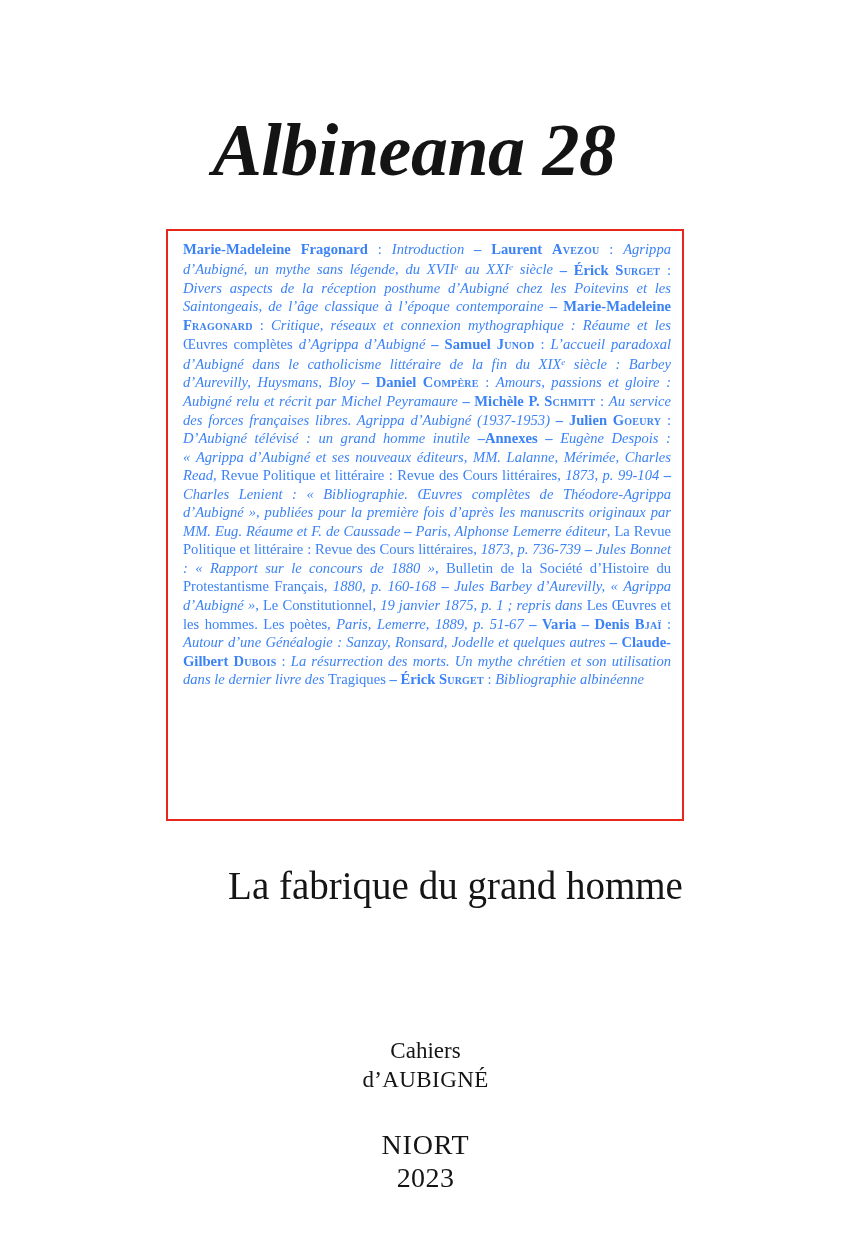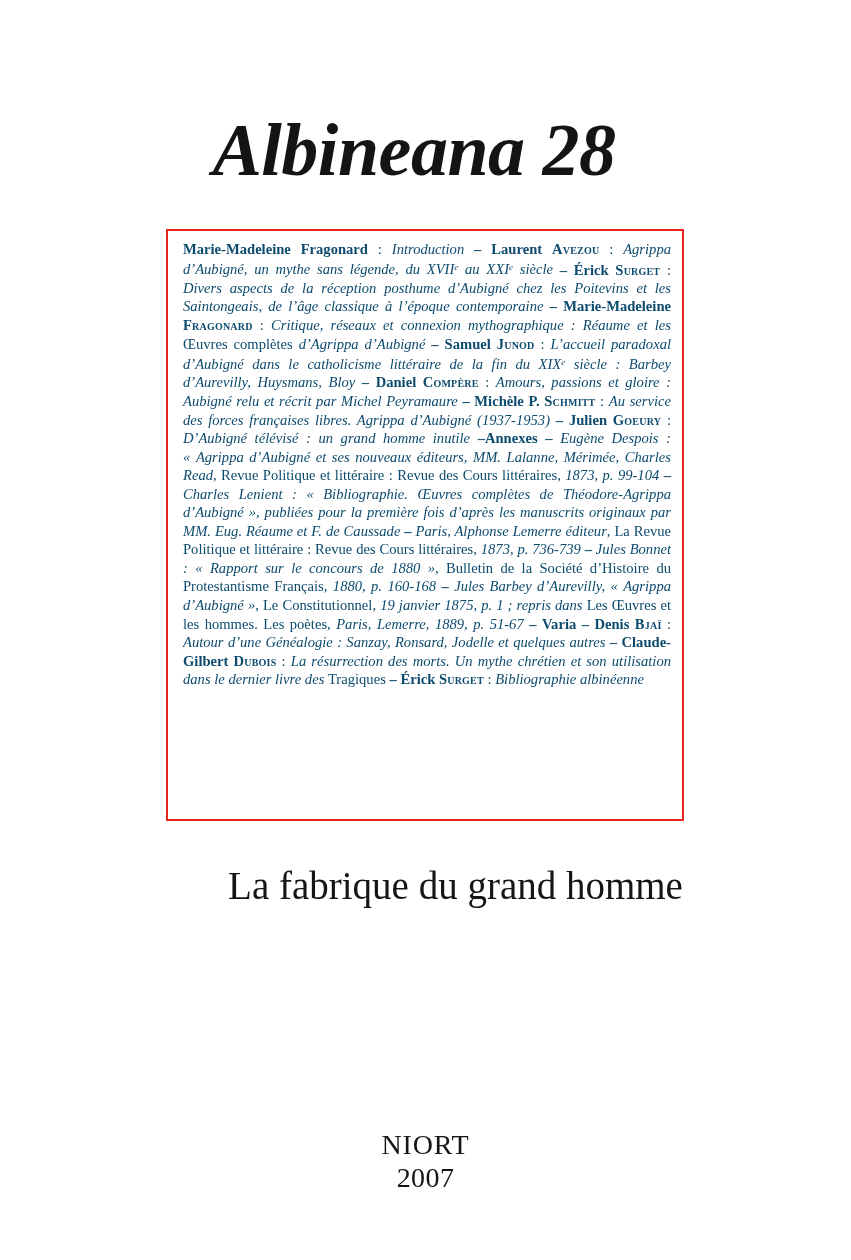--- a/index.html
+++ b/index.html
@@ -48,21 +48,21 @@
   .toc-inner {
     position: absolute;
     left: 15px;
     top: 9px;
     width: 488px;
     font-size: 14.6px;
     line-height: 18.55px;
     text-align: justify;
     text-justify: inter-word;
     hyphens: manual;
-    color: #0c4a6e;
+    color: #3b82f6;
   }
   .toc-inner p {
     margin: 0;
   }
 
   
   .it   { font-style: italic; }
   .rm   { font-style: normal; }
   .bd   { font-weight: 700; font-style: normal; }
   .sc   { font-variant: small-caps; font-weight: 700; font-style: normal;
@@ -118,19 +118,23 @@
   <div class="main-title">Albineana 28</div>
 
   <div class="toc-frame">
     <div class="toc-inner">
       <p><span class="bd">Marie-Madeleine Fragonard</span><span class="rm"> : </span><span class="it">Introduction</span><span class="rm"> </span><span class="bd">–</span><span class="rm"> </span><span class="bd">Laurent </span><span class="sc">Avezou</span><span class="rm"> : </span><span class="it">Agrippa d’Aubigné, un mythe sans légende, du XVII<sup class="ord">e</sup> au XXI<sup class="ord">e</sup> siècle</span><span class="rm"> </span><span class="bd">–</span><span class="rm"> </span><span class="bd">Érick </span><span class="sc">Surget</span><span class="rm"> : </span><span class="it">Divers aspects de la réception posthume d’Aubigné chez les Poitevins et les Saintongeais, de l’âge classique à l’époque contemporaine</span><span class="rm"> </span><span class="bd">–</span><span class="rm"> </span><span class="bd">Marie-Madeleine </span><span class="sc">Fragonard</span><span class="rm"> : </span><span class="it">Critique, réseaux et connexion mythographique : Réaume et les </span><span class="rm">Œuvres complètes</span><span class="it"> d’Agrippa d’Aubigné</span><span class="rm"> </span><span class="bd">–</span><span class="rm"> </span><span class="bd">Samuel </span><span class="sc">Junod</span><span class="rm"> : </span><span class="it">L’accueil paradoxal d’Aubigné dans le catholicisme littéraire de la fin du XIX<sup class="ord">e</sup> siècle : Barbey d’Aurevilly, Huysmans, Bloy</span><span class="rm"> </span><span class="bd">–</span><span class="rm"> </span><span class="bd">Daniel </span><span class="sc">Compère</span><span class="rm"> : </span><span class="it">Amours, passions et gloire : Aubigné relu et récrit par Michel Peyramaure</span><span class="rm"> </span><span class="bd">–</span><span class="rm"> </span><span class="bd">Michèle P. </span><span class="sc">Schmitt</span><span class="rm"> : </span><span class="it">Au service des forces françaises libres. Agrippa d’Aubigné (1937-1953)</span><span class="rm"> </span><span class="bd">–</span><span class="rm"> </span><span class="bd">Julien </span><span class="sc">Goeury</span><span class="rm"> : </span><span class="it">D’Aubigné télévisé : un grand homme inutile</span><span class="rm"> </span><span class="bd">–</span><span class="bd">Annexes</span><span class="rm"> </span><span class="bd">–</span><span class="rm"> </span><span class="it">Eugène Despois : «&nbsp;Agrippa d’Aubigné et ses nouveaux éditeurs, MM. Lalanne, Mérimée, Charles Read</span><span class="rm">, Revue Politique et littéraire : Revue des Cours littéraires, </span><span class="it">1873, p. 99-104</span><span class="rm"> </span><span class="bd">–</span><span class="rm"> </span><span class="it">Charles Lenient : «&nbsp;Bibliographie. Œuvres complètes de Théodore-Agrippa d’Aubigné&nbsp;», publiées pour la première fois d’après les manuscrits originaux par MM. Eug. Réaume et F. de Caussade</span><span class="rm"> </span><span class="bd">–</span><span class="rm"> </span><span class="it">Paris, Alphonse Lemerre éditeur</span><span class="rm">, La Revue Politique et littéraire : Revue des Cours littéraires, </span><span class="it">1873, p. 736-739</span><span class="rm"> </span><span class="bd">–</span><span class="rm"> </span><span class="it">Jules Bonnet : «&nbsp;Rapport sur le concours de 1880&nbsp;»</span><span class="rm">, Bulletin de la Société d’Histoire du Protestantisme Français, </span><span class="it">1880, p. 160-168</span><span class="rm"> </span><span class="bd">–</span><span class="rm"> </span><span class="it">Jules Barbey d’Aurevilly, «&nbsp;Agrippa d’Aubigné&nbsp;»</span><span class="rm">, Le Constitutionnel, </span><span class="it">19 janvier 1875, p. 1 ; repris dans </span><span class="rm">Les Œuvres et les hommes. Les poètes</span><span class="it">, Paris, Lemerre, 1889, p. 51-67</span><span class="rm"> </span><span class="bd">–</span><span class="rm"> </span><span class="bd">Varia</span><span class="rm"> </span><span class="bd">–</span><span class="rm"> </span><span class="bd">Denis </span><span class="sc">Bjaï</span><span class="rm"> : </span><span class="it">Autour d’une Généalogie : Sanzay, Ronsard, Jodelle et quelques autres</span><span class="rm"> </span><span class="bd">–</span><span class="rm"> </span><span class="bd">Claude-Gilbert </span><span class="sc">Dubois</span><span class="rm"> : </span><span class="it">La résurrection des morts. Un mythe chrétien et son utilisation dans le dernier livre des </span><span class="rm">Tragiques</span><span class="rm"> </span><span class="bd">–</span><span class="rm"> </span><span class="bd">Érick </span><span class="sc">Surget</span><span class="rm"> : </span><span class="it">Bibliographie albinéenne</span></p>
     </div>
   </div>
 
   <div class="subtitle">La fabrique du grand homme</div>
 
+  <div class="imprint">
+    <div class="line1">Cahiers</div>
+    <div class="line2">d’AUBIGNÉ</div>
+  </div>
 
   <div class="colophon">
     <div class="city">NIORT</div>
-    <div class="year">2007</div>
+    <div class="year">2023</div>
   </div>
 
 </div>
 
 </body></html>

